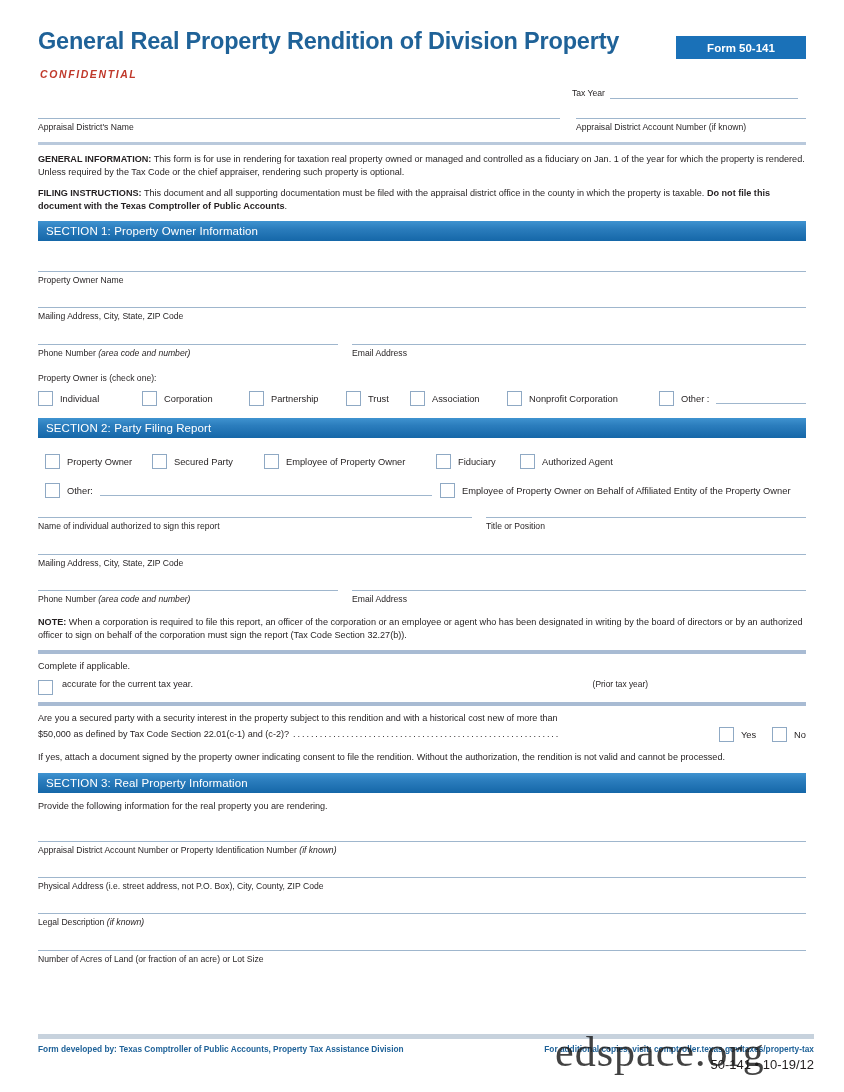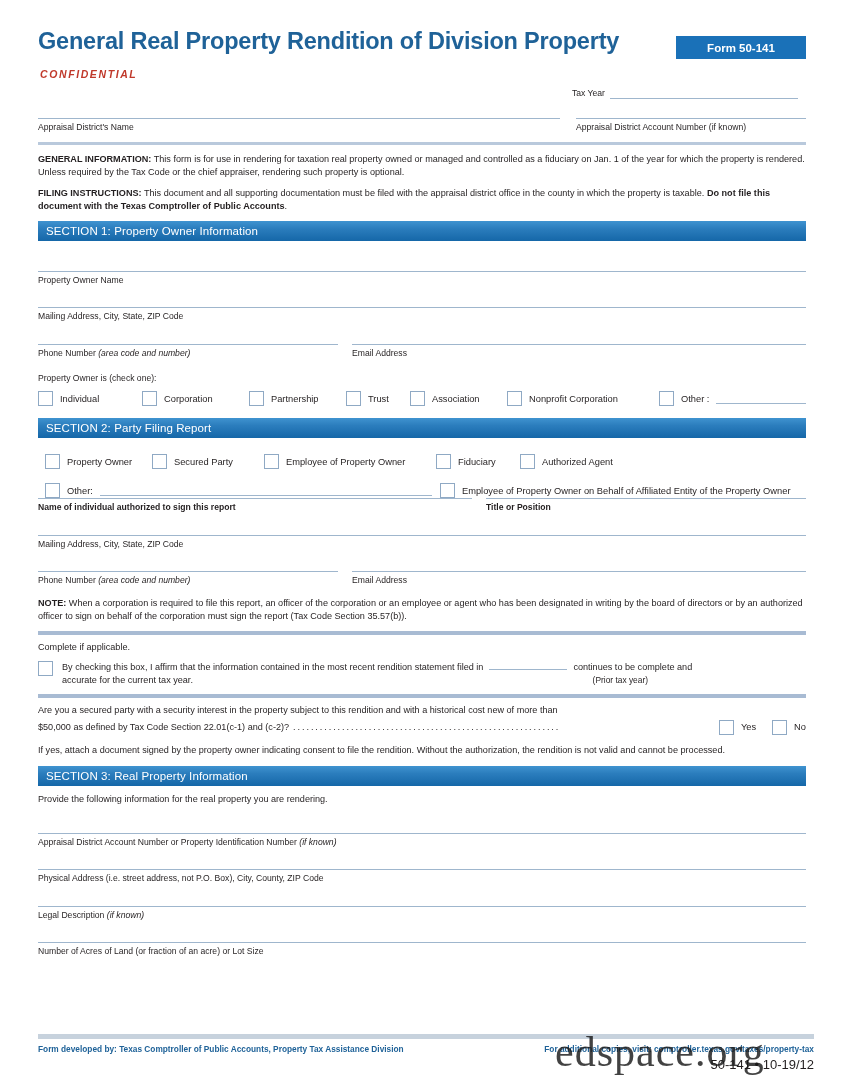--- a/index.html
+++ b/index.html
@@ -215,21 +215,21 @@
       <span class="cbx"></span>
       <span>Other:</span>
       <span style="flex:1;border-bottom:1px solid #9fb6cd;height:11px;margin-right:8px;"></span>
     </div>
     <div class="cb-item">
       <span class="cbx"></span>
       <span>Employee of Property Owner on Behalf of Affiliated Entity of the Property Owner</span>
     </div>
   </div>
 
-  <div class="row2" style="font-weight:bold;">
+  <div class="row2" style="margin-top:19px;">
     <div style="width:434px;margin-right:14px;">
       <div class="rule"></div>
       <div class="fld-label">Name of individual authorized to sign this report</div>
     </div>
     <div style="flex:1;">
       <div class="rule"></div>
       <div class="fld-label">Title or Position</div>
     </div>
   </div>
 
@@ -243,35 +243,30 @@
       <div class="rule"></div>
       <div class="fld-label"><span>Phone Number </span><i>(area code and number)</i></div>
     </div>
     <div>
       <div class="rule"></div>
       <div class="fld-label">Email Address</div>
     </div>
   </div>
 
   <div class="info" style="margin-top:12px;">
-    <p><b>NOTE:</b><span> When a corporation is required to file this report, an officer of the corporation or an employee or agent who has been designated in writing by the board of directors or by an authorized officer to sign on behalf of the corporation must sign the report (Tax Code Section 35.57(b)).</span></p>
+    <p><b>NOTE:</b><span> When a corporation is required to file this report, an officer of the corporation or an employee or agent who has been designated in writing by the board of directors or by an authorized officer to sign on behalf of the corporation must sign the report (Tax Code Section 32.27(b)).</span></p>
   </div>
 
   <div class="divider-thick" style="margin-top:6px;"></div>
 
   <div class="small" style="margin-top:6px;">Complete if applicable.</div>
 
   <div style="display:flex;align-items:flex-start;gap:9px;margin-top:5px;">
     <span class="cbx" style="margin-top:2px;"></span>
     <div style="flex:1;">
-      <div style="display:flex;align-items:baseline;gap:6px;" class="small">
-        <span>By checking this box, I affirm that the information contained in the most recent rendition statement filed in</span>
-        <span style="display:inline-block;width:78px;border-bottom:1px solid #9fb6cd;height:11px;"></span>
-        <span>continues to be complete and</span>
-      </div>
       <div style="display:flex;justify-content:space-between;align-items:baseline;">
         <span class="small">accurate for the current tax year.</span>
         <span style="font-size:8.4px;margin-right:158px;">(Prior tax year)</span>
       </div>
     </div>
   </div>
 
   <div class="divider-thick" style="margin-top:7px;"></div>
 
   <div class="small" style="margin-top:6px;">Are you a secured party with a security interest in the property subject to this rendition and with a historical cost new of more than</div>

